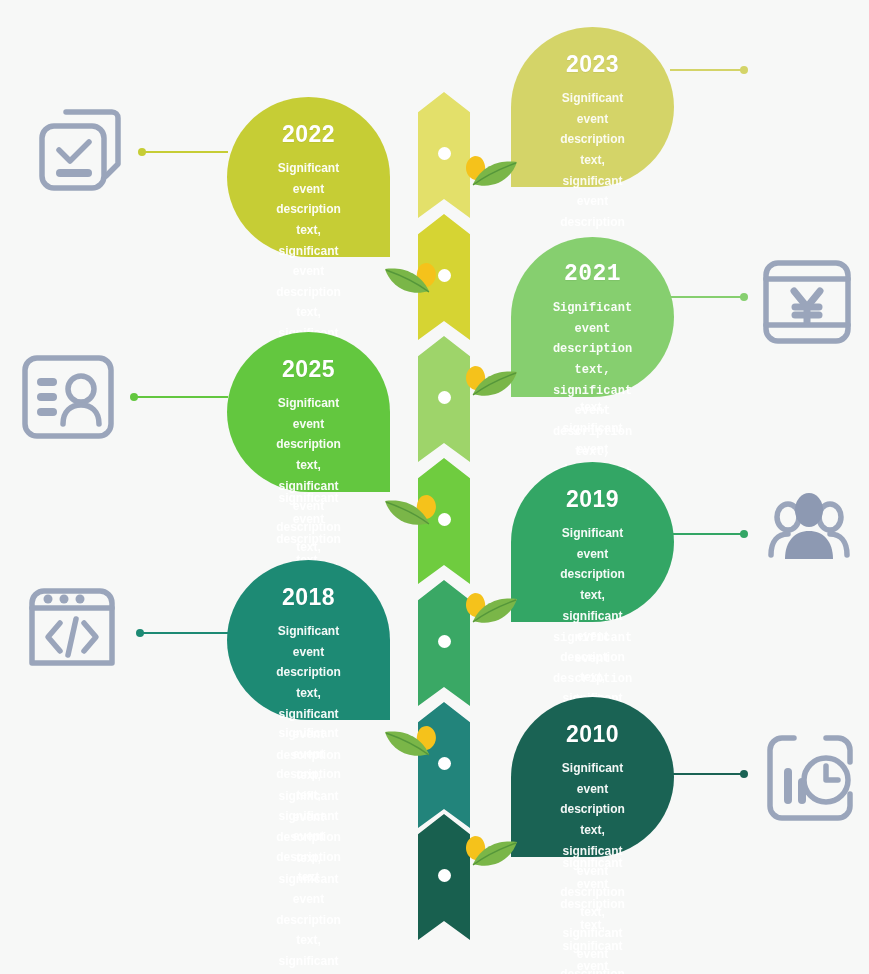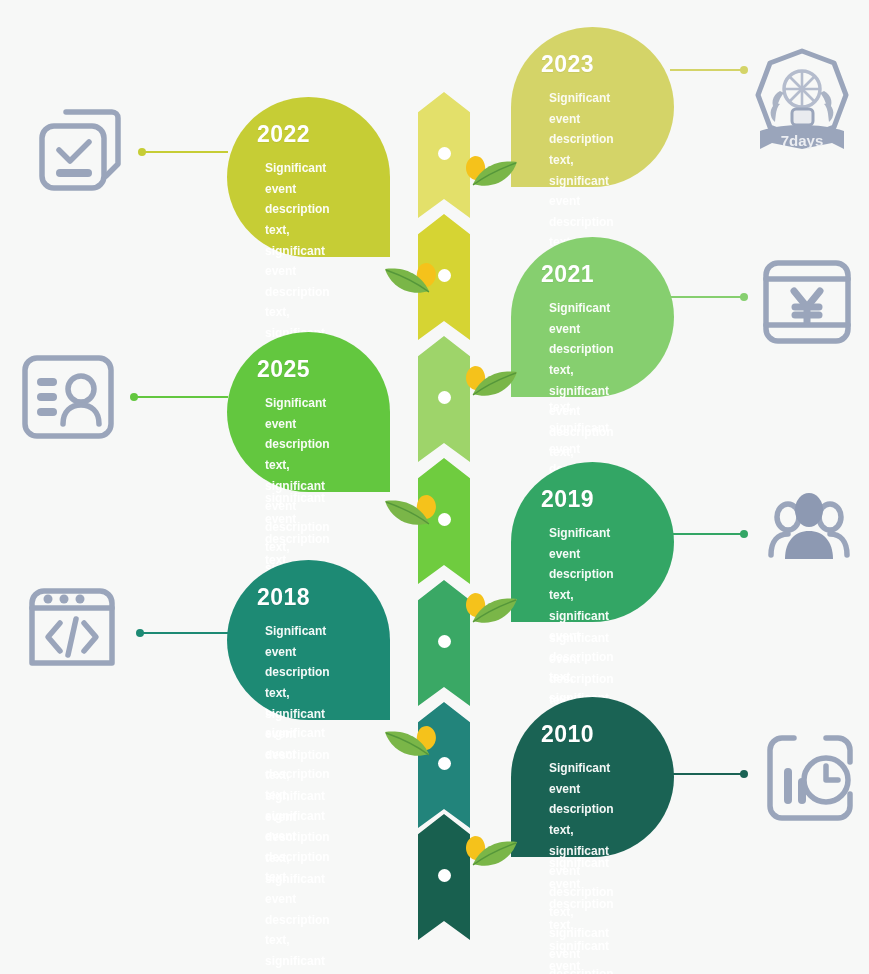--- a/index.html
+++ b/index.html
@@ -21,21 +21,21 @@
     -webkit-clip-path:polygon(0% 16%, 50% 0%, 100% 16%, 100% 100%, 50% 85%, 0% 100%);
     clip-path:polygon(0% 16%, 50% 0%, 100% 16%, 100% 100%, 50% 85%, 0% 100%);
   }
   .seg .dot{
     position:absolute;left:50%;top:50%;
     width:13px;height:13px;margin-left:-6.5px;margin-top:-8px;
     background:#ffffff;border-radius:50%;
   }
 
   
-  .card{position:absolute;color:#fff;}
+  .card{position:absolute;color:#fff;text-align:center;}
   .card .shape{
     position:absolute;inset:0;
   }
   .card.left .shape{border-radius:50% 50% 0 50%;}
   .card.right .shape{border-radius:50% 50% 50% 0;}
   .card .inner{position:absolute;left:0;top:0;right:0;bottom:0;padding:26px 30px;box-sizing:border-box;}
   .card .year{
     font-size:23px;font-weight:bold;letter-spacing:.5px;
     color:#ffffff;margin:0 0 12px 0;line-height:1;
     text-shadow:0 1px 1px rgba(0,0,0,.06);
@@ -120,21 +120,21 @@
       <div class="year">2022</div>
       <div class="desc">Significant event description text,
 significant event description text,
 significant event description text,
 significant event description text,
 significant event description text,
 significant event description text</div>
     </div>
   </div>
 
-  <div class="card right" style="left:511px;top:237px;width:163px;height:160px;">
+  <div class="card right" style="left:511px;top:237px;width:163px;height:160px;font-family:Liberation Mono, monospace;">
     <div class="shape" style="background:#86cf6f;"></div>
     <div class="inner">
       <div class="year">2021</div>
       <div class="desc">Significant event description text,
 significant event description text,
 significant event description text,
 significant event description text,
 significant event description text,
 significant event description text</div>
     </div>
@@ -298,43 +298,20 @@
       <path d="M8 33 H88"></path>
       <circle cx="24" cy="24" r="4.5" fill="#9aa5bb" stroke="none"></circle>
       <circle cx="40" cy="24" r="4.5" fill="#9aa5bb" stroke="none"></circle>
       <circle cx="56" cy="24" r="4.5" fill="#9aa5bb" stroke="none"></circle>
       <path d="M36 48 L24 62 L36 76"></path>
       <path d="M60 48 L72 62 L60 76"></path>
       <path d="M52 44 L44 80"></path>
     </svg>
   </div>
 
-  <div class="icon-wrap" style="left:750px;top:45px;">
-    <svg width="105" height="112" viewBox="0 0 105 112">
-      <g fill="none" stroke="#9aa5bb" stroke-width="5" stroke-linejoin="round">
-        <path d="M52 6 L84 18 L96 50 L84 82 L52 94 L20 82 L8 50 L20 18 Z"></path>
-      </g>
-      <circle cx="52" cy="44" r="18" fill="none" stroke="#b4bccd" stroke-width="3.5"></circle>
-      <g stroke="#b4bccd" stroke-width="2.6" fill="none">
-        <path d="M34 44 H70"></path>
-        <path d="M52 26 V62"></path>
-        <path d="M39 31 L65 57"></path>
-        <path d="M65 31 L39 57"></path>
-      </g>
-      <g fill="#aab3c4">
-        <path d="M30 46 C22 50 20 60 26 66 C28 58 30 52 34 48 Z"></path>
-        <path d="M26 58 C19 63 19 72 25 77 C26 69 26 63 30 59 Z"></path>
-        <path d="M74 46 C82 50 84 60 78 66 C76 58 74 52 70 48 Z"></path>
-        <path d="M78 58 C85 63 85 72 79 77 C78 69 78 63 74 59 Z"></path>
-      </g>
-      <rect x="42" y="64" width="21" height="16" rx="4" fill="#e9ebef" stroke="#9aa5bb" stroke-width="3"></rect>
-      <path d="M10 86 L10 104 L22 98 L52 104 L82 98 L94 104 L94 86 C70 78 34 78 10 86 Z" fill="#9aa5bb"></path>
-      <text x="52" y="101" text-anchor="middle" font-family="Liberation Sans, sans-serif" font-size="15" font-weight="bold" fill="#eceef2">7days</text>
-    </svg>
-  </div>
 
   <div class="icon-wrap" style="left:760px;top:255px;">
     <svg width="94" height="94" viewBox="0 0 94 94" fill="none" stroke="#9aa5bb" stroke-width="5.5" stroke-linecap="round" stroke-linejoin="round">
       <rect x="6" y="8" width="82" height="78" rx="12"></rect>
       <path d="M6 24 H88"></path>
       <path d="M6 70 H88"></path>
       <g stroke-width="7">
         <path d="M34 36 L47 52 L60 36"></path>
         <path d="M47 52 V68"></path>
         <path d="M35 52 H59"></path>

